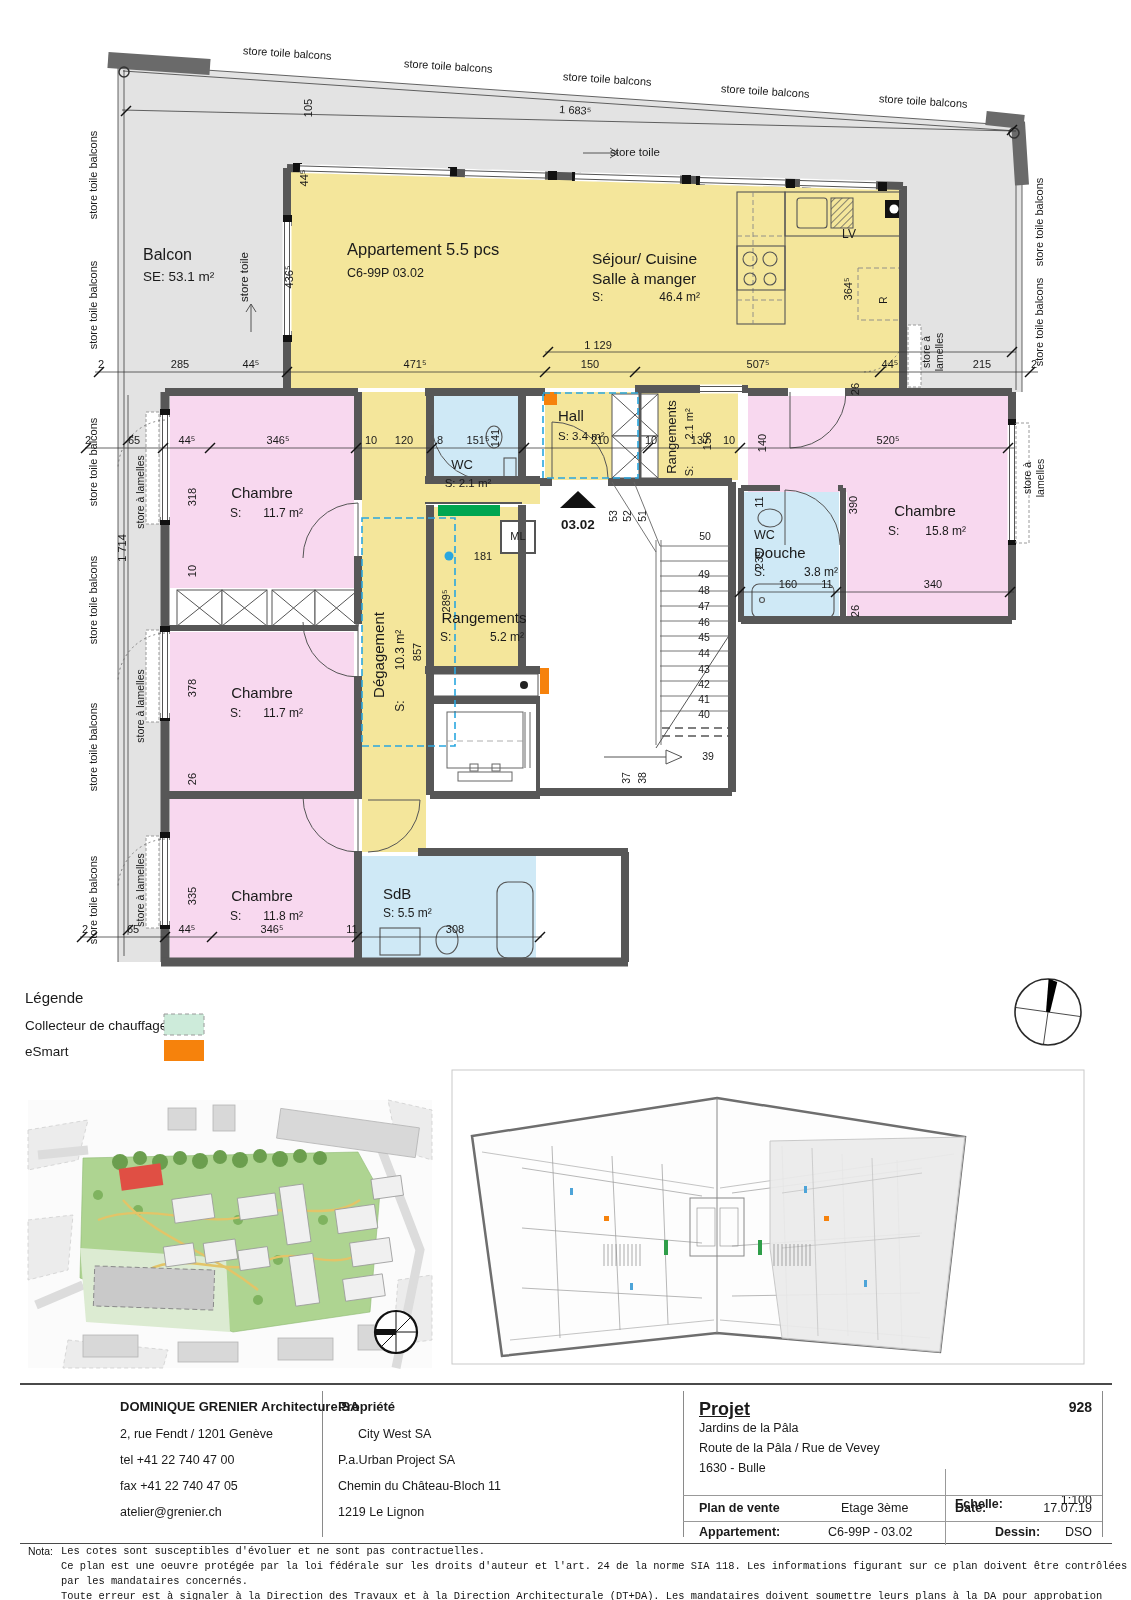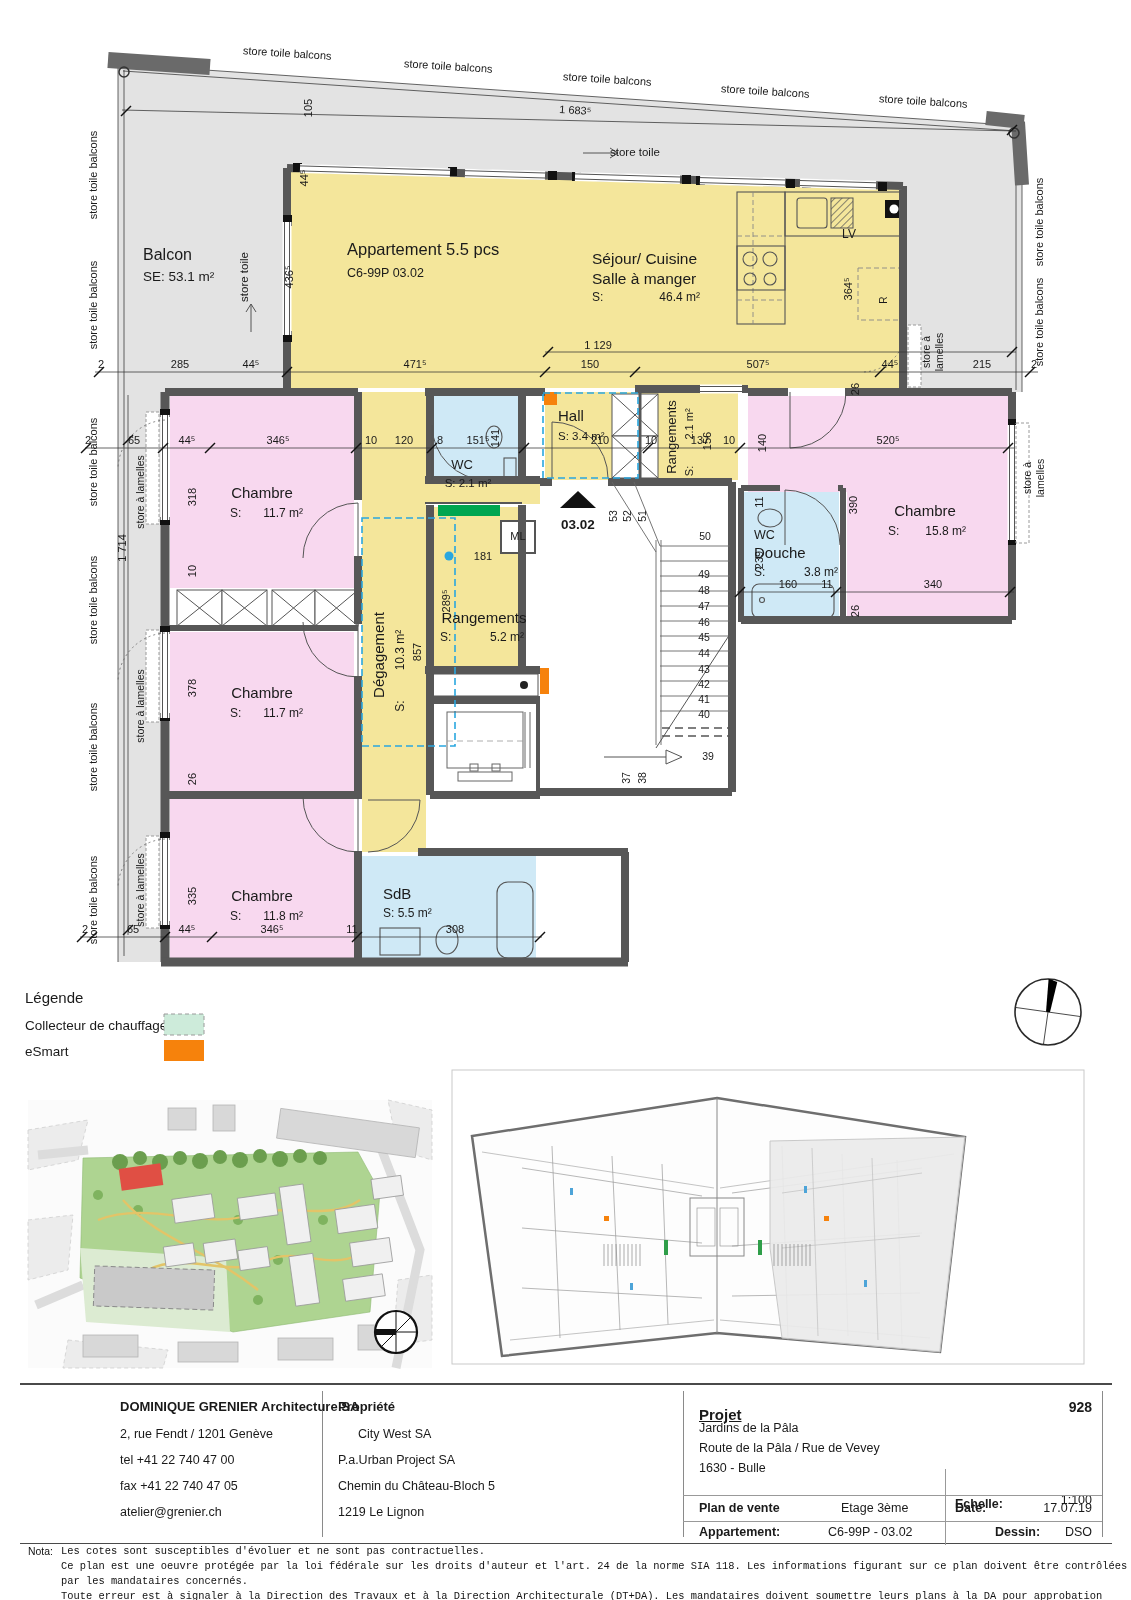--- a/index.html
+++ b/index.html
@@ -602,26 +602,26 @@
     <div class="abs" style="left:0;top:36px;">2, rue Fendt / 1201 Genève</div>
     <div class="abs" style="left:0;top:62px;">tel  +41 22 740 47 00</div>
     <div class="abs" style="left:0;top:88px;">fax +41 22 740 47 05</div>
     <div class="abs" style="left:0;top:114px;">atelier@grenier.ch</div>
   </div>
 
   <div class="col" style="left:318px;width:330px;">
     <div class="abs" style="left:0;top:8px;font-weight:bold;font-size:13px;">Propriété</div>
     <div class="abs" style="left:0;top:36px;margin-left:20px;">City West SA</div>
     <div class="abs" style="left:0;top:62px;">P.a.Urban Project SA</div>
-    <div class="abs" style="left:0;top:88px;">Chemin du Château-Bloch 5</div>
+    <div class="abs" style="left:0;top:88px;">Chemin du Château-Bloch 11</div>
     <div class="abs" style="left:0;top:114px;">1219 Le Lignon</div>
   </div>
 
   <div class="col" style="left:663px;width:419px;">
-    <div class="abs" style="left:16px;top:15px;font-weight:bold;font-size:15px;text-decoration:underline;">Projet</div>
+    <div class="abs" style="left:16px;top:8px;font-weight:bold;font-size:18px;text-decoration:underline;">Projet</div>
     <div class="abs" style="right:10px;top:8px;font-weight:bold;font-size:14px;">928</div>
     <div class="abs" style="left:16px;top:30px;text-align:center;">Jardins de la Pâla</div>
     <div class="abs" style="left:16px;top:50px;">Route de la Pâla / Rue de Vevey</div>
     <div class="abs" style="left:16px;top:70px;">1630 - Bulle</div>
     <div class="abs" style="left:272px;top:82px;font-weight:bold;margin-top:24px;">Echelle:</div>
     <div class="abs" style="right:10px;top:82px;margin-top:20px;">1:100</div>
     <div class="abs" style="left:0;top:104px;width:419px;border-top:1px solid #999;"></div>
     <div class="abs" style="left:262px;top:78px;height:76px;border-left:1px solid #999;"></div>
     <div class="abs" style="left:16px;top:110px;font-weight:bold;">Plan de vente</div>
     <div class="abs" style="left:158px;top:110px;">Etage 3ème</div>

